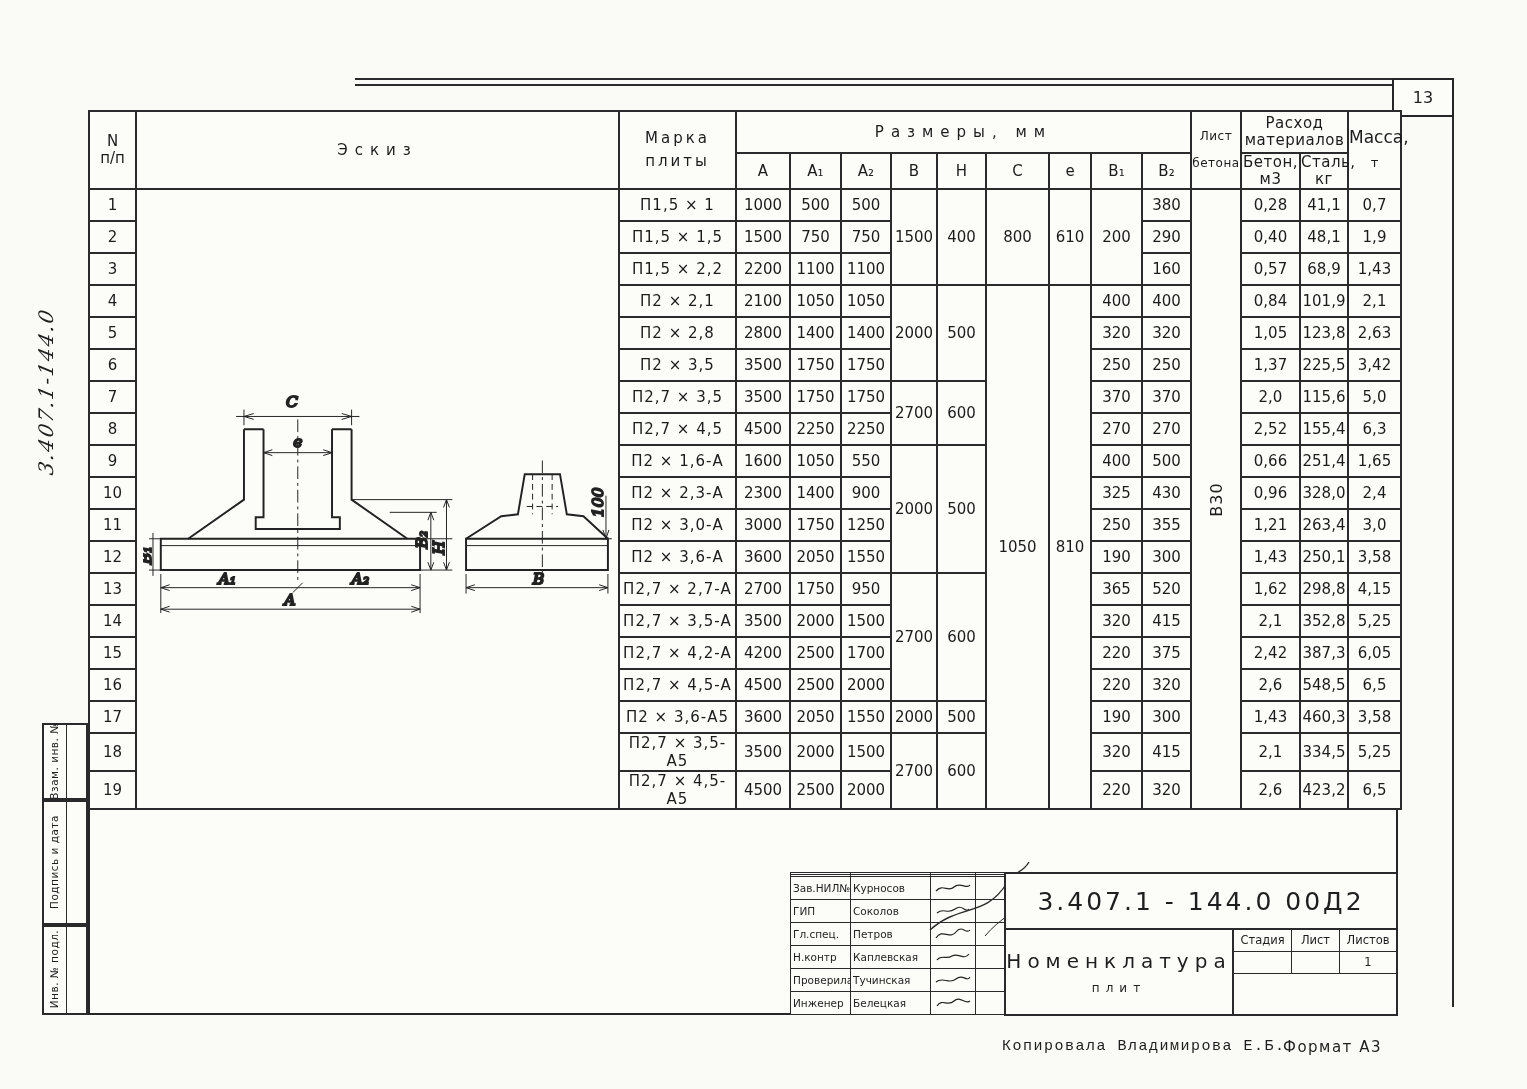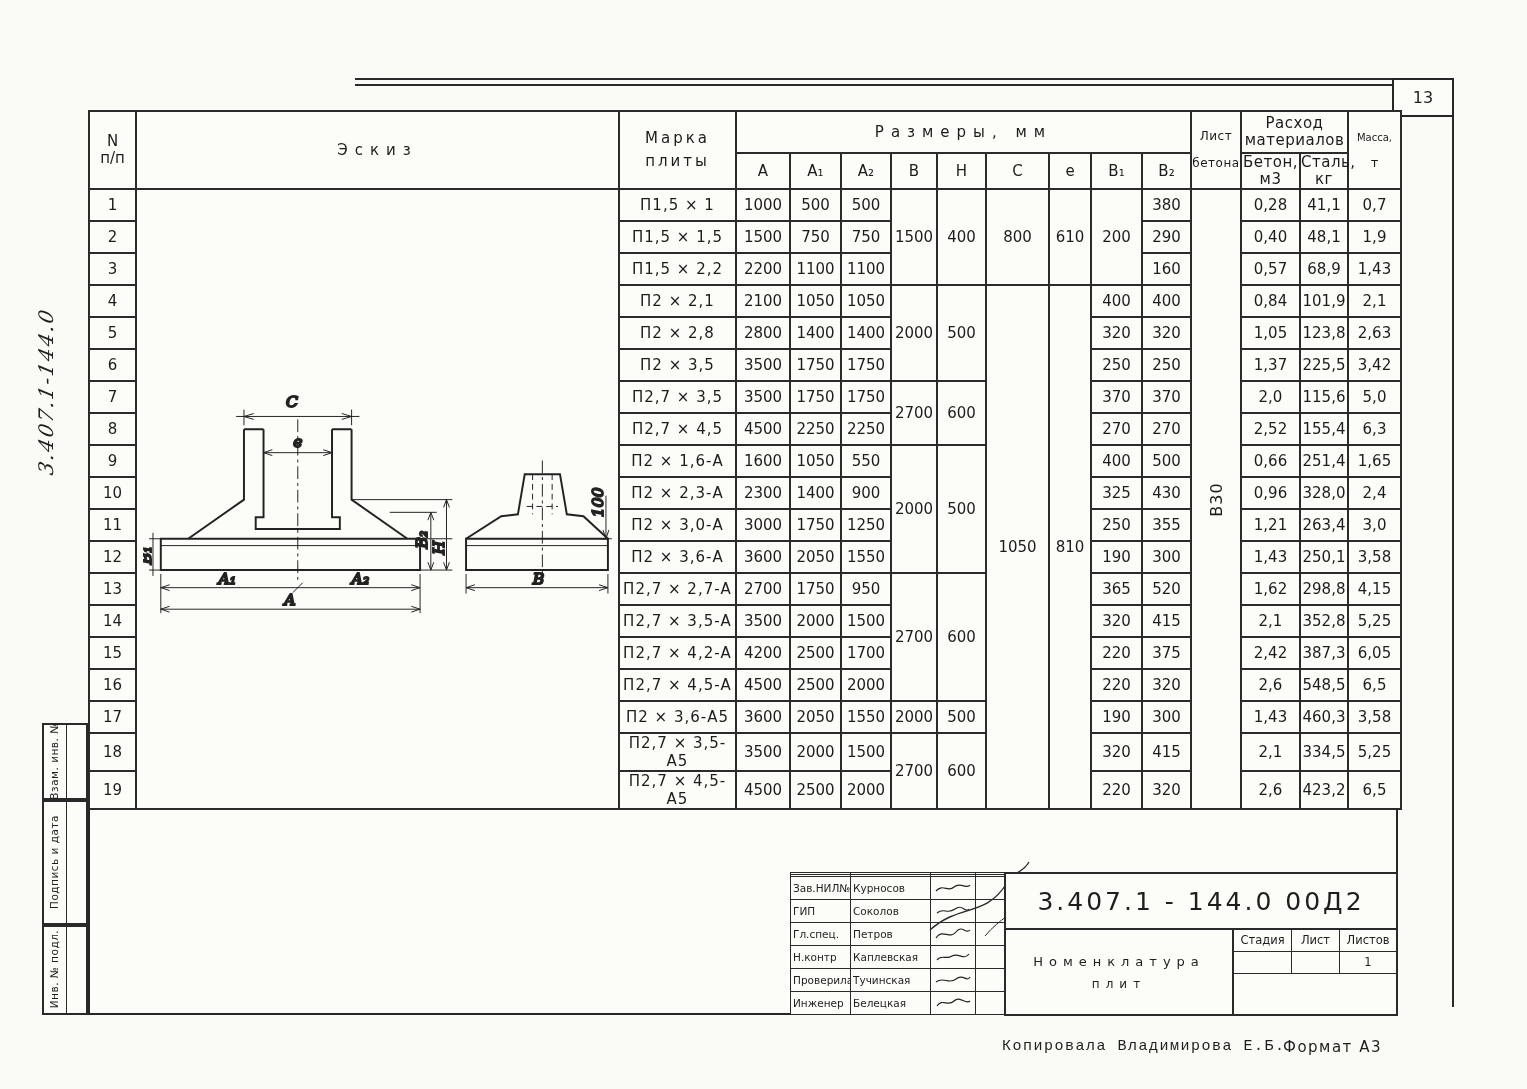--- a/index.html
+++ b/index.html
@@ -28,21 +28,21 @@
   .sidebox{position:absolute;left:42px;width:46px;border:2px solid #2a2a2a;box-sizing:border-box;background:#fcfcf9;}
   .sidebox .strip{position:absolute;left:0;top:0;bottom:0;width:22px;border-right:1.5px solid #2a2a2a;}
   .sidelabel{position:absolute;left:-44px;top:50%;width:110px;margin-top:-7px;text-align:center;font-size:10.5px;transform:rotate(-90deg);letter-spacing:0.5px;}
   .handcode{position:absolute;left:34px;top:472px;transform:rotate(-90deg) skewX(-12deg);transform-origin:top left;font-family:"DejaVu Serif",serif;font-style:italic;font-size:20px;letter-spacing:2px;white-space:nowrap;}
   
   .tb{position:absolute;box-sizing:border-box;border:2px solid #2a2a2a;background:#fcfcf9;}
   table.sig{position:absolute;left:790px;top:872px;width:216px;height:143px;border-collapse:collapse;table-layout:fixed;background:#fcfcf9;}
   table.sig td{border:1.5px solid #2a2a2a;padding:0 2px;font-size:10.5px;white-space:nowrap;overflow:hidden;text-align:left;}
   .docnum{left:1004px;top:872px;width:394px;height:58px;display:flex;align-items:center;justify-content:center;font-size:25px;letter-spacing:3px;}
   .titlebox{left:1004px;top:928px;width:230px;height:88px;display:flex;flex-direction:column;align-items:center;justify-content:center;gap:8px;}
-  .titlebox .t1{font-size:13px;letter-spacing:6px;}
+  .titlebox .t1{font-size:20px;letter-spacing:6px;}
   .titlebox .t2{font-size:12px;letter-spacing:6px;}
   .stages{left:1232px;top:928px;width:166px;height:88px;}
   .stages .row{display:flex;border-bottom:1.5px solid #2a2a2a;}
   .stages .cell{border-right:1.5px solid #2a2a2a;box-sizing:border-box;height:21px;line-height:21px;text-align:center;font-size:11.5px;}
   .stages .cell:last-child{border-right:none;}
   .org{height:44px;text-align:center;padding-top:2px;}
   .org .o1{font-size:14.5px;letter-spacing:0.5px;}
   .org .o2,.org .o3{font-size:10px;line-height:12px;}
   .footer-note{position:absolute;top:1038px;font-size:15px;letter-spacing:1.5px;}
   .pagebox{position:absolute;left:1392px;top:78px;width:62px;height:39px;border:2px solid #262626;box-sizing:border-box;display:flex;align-items:center;justify-content:center;font-size:16px;background:#fcfcf9;}
@@ -96,21 +96,21 @@
     <td colspan="9" class="hcell sp-wide">Размеры,  мм</td>
     <td rowspan="2" class="hcell small2">
       <div style="font-size:12px">Лист</div>
       <div style="font-size:12px;margin-top:10px">бетона</div>
     </td>
     <td colspan="2" class="hcell small2">
       <div>Расход</div>
       <div>материалов</div>
     </td>
     <td rowspan="2" class="hcell">
-      <div style="font-size:10px">Масса,</div>
+      <div style="font-size:17px">Масса,</div>
       <div style="font-size:13px;margin-top:8px">т</div>
     </td>
   </tr>
   <tr style="height:33px;">
     <td class="hcell">А</td>
     <td class="hcell">А₁</td>
     <td class="hcell">А₂</td>
     <td class="hcell">В</td>
     <td class="hcell">Н</td>
     <td class="hcell">С</td>

